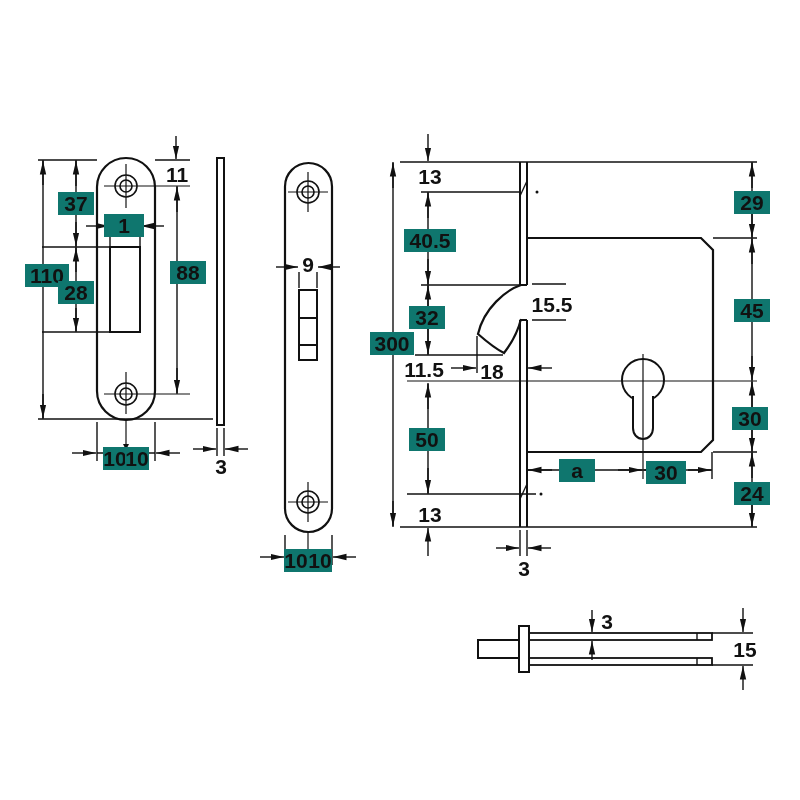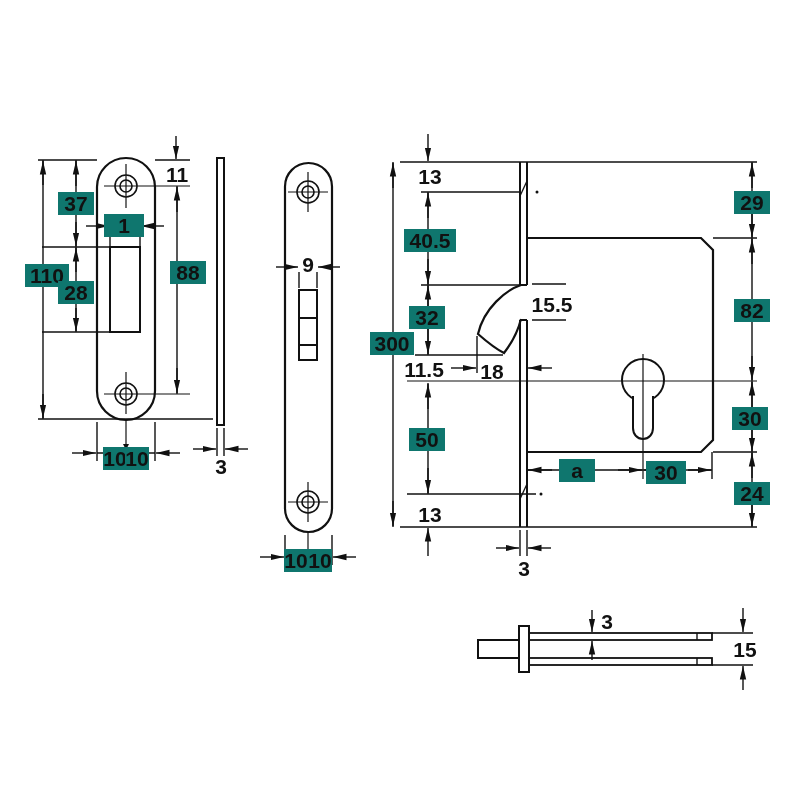--- a/index.html
+++ b/index.html
@@ -230,21 +230,21 @@
 <div class="lbl bg" style="left:370px;top:332px;width:44px">300</div>
 <div class="lbl" style="left:412px;top:166px;width:36px">13</div>
 <div class="lbl bg" style="left:404px;top:229px;width:52px">40.5</div>
 <div class="lbl bg" style="left:409px;top:306px;width:36px">32</div>
 <div class="lbl" style="left:398px;top:359px;width:52px">11.5</div>
 <div class="lbl" style="left:476px;top:361px;width:32px">18</div>
 <div class="lbl" style="left:529px;top:294px;width:46px">15.5</div>
 <div class="lbl bg" style="left:409px;top:428px;width:36px">50</div>
 <div class="lbl" style="left:412px;top:504px;width:36px">13</div>
 <div class="lbl bg" style="left:734px;top:191px;width:36px">29</div>
-<div class="lbl bg" style="left:734px;top:299px;width:36px">82</div>
+<div class="lbl bg" style="left:734px;top:299px;width:36px">45</div>
 <div class="lbl bg" style="left:732px;top:407px;width:36px">30</div>
 <div class="lbl bg" style="left:734px;top:482px;width:36px">24</div>
 <div class="lbl bg" style="left:559px;top:459px;width:36px">a</div>
 <div class="lbl bg" style="left:646px;top:461px;width:40px">30</div>
 <div class="lbl" style="left:512px;top:558px;width:24px">3</div>
 
 <div class="lbl" style="left:596px;top:611px;width:22px">3</div>
 <div class="lbl" style="left:727px;top:639px;width:36px">15</div>
 
 </div>

